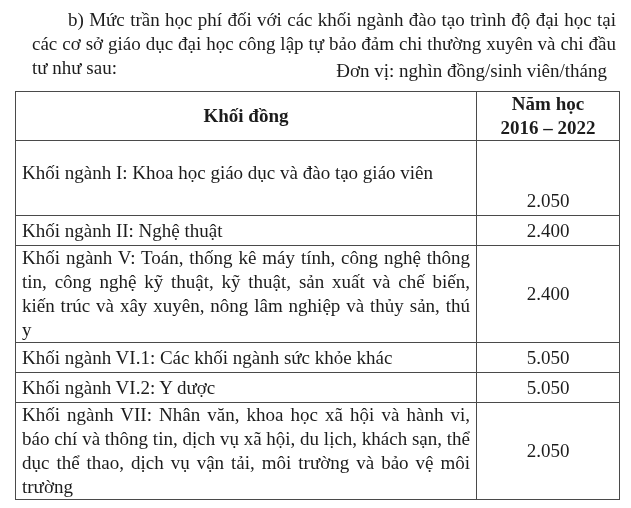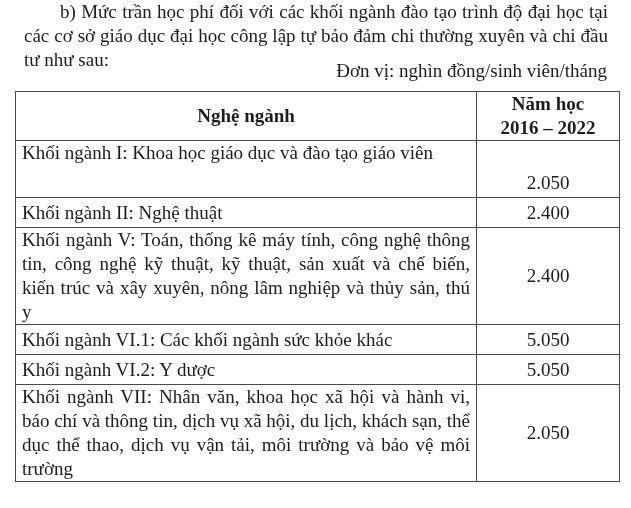--- a/index.html
+++ b/index.html
@@ -17,21 +17,21 @@
       font-size: 19px;
     }
     .intro {
       position: absolute;
       left: 24px;
       top: 0px;
       width: 584px;
       line-height: 24px;
       text-align: justify;
       text-align-last: left;
-      margin: 0;
+      margin: 8px;
       text-indent: 36px;
     }
     .unit {
       position: absolute;
       right: 24px;
       top: 60px;
       line-height: 22px;
       margin: 0;
     }
     table.fees {
@@ -56,42 +56,42 @@
     col.c-name { width: 461px; }
     col.c-fee { width: 143px; }
     td.name {
       text-align: justify;
       text-align-last: left;
     }
     td.fee {
       text-align: center;
     }
     tr.r-tall td { height: 54px; }
-    tr.r-tall td.name { vertical-align: top; padding-top: 0; }
+    tr.r-tall td.name { vertical-align: top; padding-top: 20px; }
     tr.r-tall td.fee { vertical-align: bottom; padding-bottom: 2px; }
     tr.r-single td { height: 29px; }
     tr.r-single-b td { height: 35px; }
     tr.r-multi td { height: 73px; }
     tr.r-multi-b td { height: 74px; }
   </style>
 </head>
 <body>
 
 <p class="intro">b) Mức trần học phí đối với các khối ngành đào tạo trình độ đại học tại các cơ sở giáo dục đại học công lập tự bảo đảm chi thường xuyên và chi đầu tư như sau:</p>
 
 <p class="unit">Đơn vị: nghìn đồng/sinh viên/tháng</p>
 
 <table class="fees">
   <colgroup>
     <col class="c-name">
     <col class="c-fee">
   </colgroup>
   <thead>
     <tr>
-      <th>Nghệ ngành</th>
+      <th>Khối đồng</th>
       <th>
         <div>Năm học</div>
         <div>2016 – 2022</div>
       </th>
     </tr>
   </thead>
   <tbody>
     <tr class="r-tall">
       <td class="name">Khối ngành I: Khoa học giáo dục và đào tạo giáo viên</td>
       <td class="fee">2.050</td>

